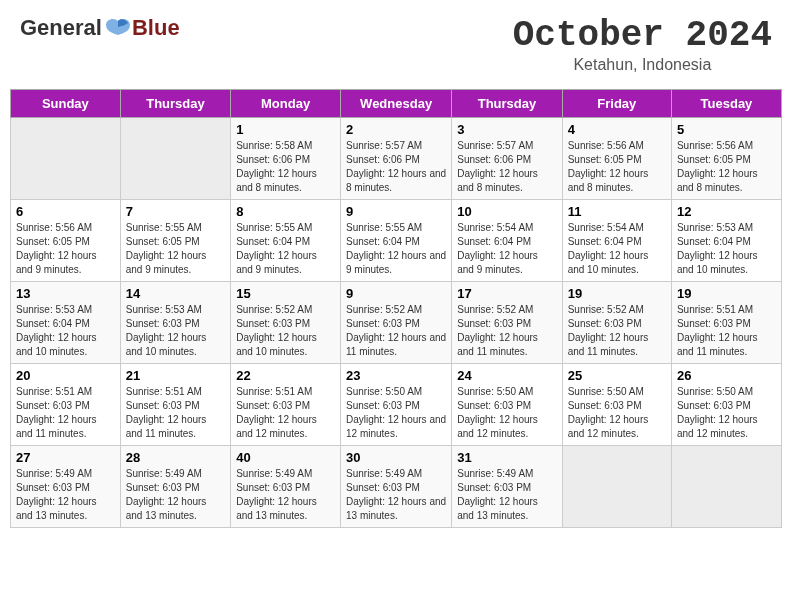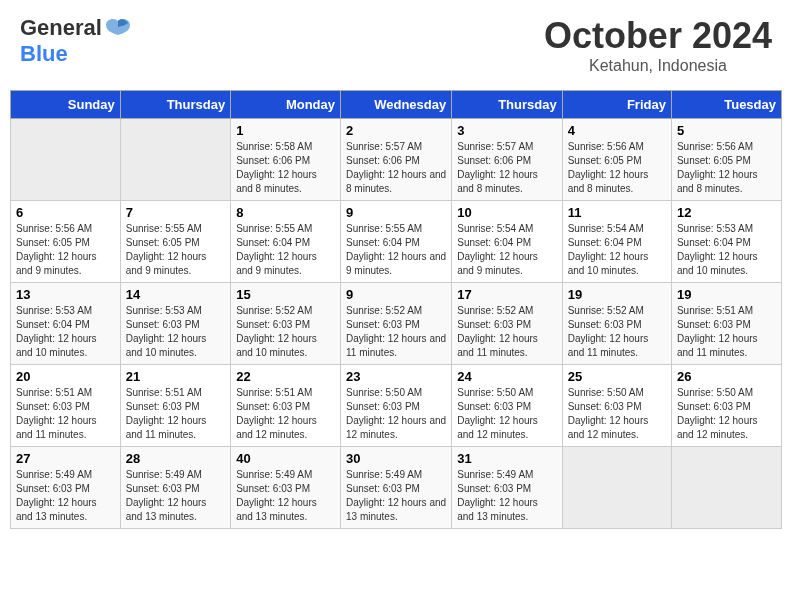--- a/index.html
+++ b/index.html
@@ -12,49 +12,50 @@
     }
     .header {
       display: flex;
       justify-content: space-between;
       align-items: flex-start;
       margin-bottom: 10px;
       padding: 5px 10px;
     }
     .logo {
       display: flex;
-      flex-direction: column;
-      align-items: flex-start;
+      flex-direction: row;
+      align-items: center;
     }
     .logo-line {
       display: flex;
       align-items: center;
     }
     .title-area {
       text-align: right;
     }
     .month-title {
       font-size: 36px;
       font-weight: bold;
       color: #333;
+      font-family: Liberation Mono, monospace;
     }
     .location {
       font-size: 16px;
       color: #555;
       text-align: center;
     }
     table {
       width: 100%;
       border-collapse: collapse;
       font-size: 11px;
     }
     thead tr th {
-      background-color: #1d4ed8;
+      background-color: #a21caf;
       color: white;
-      text-align: right;
+      text-align: center;
       padding: 6px 5px;
       font-size: 13px;
       font-weight: bold;
       border: 1px solid #aaa;
       margin-left: 20px;
     }
     tbody tr td {
       border: 1px solid #ccc;
       vertical-align: top;
       padding: 4px 5px;
@@ -85,21 +86,21 @@
 <div class="header">
   <div class="logo">
     <div class="logo-line">
       <span style="font-size:22px;font-weight:bold;color:#333;">General</span>
       <svg width="28" height="22" viewBox="0 0 28 22" style="margin-left:2px;">
         <path d="M14 4 C18 0, 26 2, 26 8 C26 14, 20 16, 14 18 C8 16, 2 14, 2 8 C2 2, 10 0, 14 4Z" fill="#4a90d9" opacity="0.7"></path>
         <path d="M14 4 C16 1, 22 2, 24 6 C22 8, 18 9, 14 10Z" fill="#3a7abf"></path>
       </svg>
     </div>
     <div>
-      <span style="font-size:22px;font-weight:bold;color:#3b82f6;">Blue</span>
+      <span style="font-size:22px;font-weight:bold;color:#7f1d1d;">Blue</span>
     </div>
   </div>
   <div class="title-area">
     <div class="month-title">October 2024</div>
     <div class="location">Ketahun, Indonesia</div>
   </div>
 </div>
 
 <table>
   <thead>

